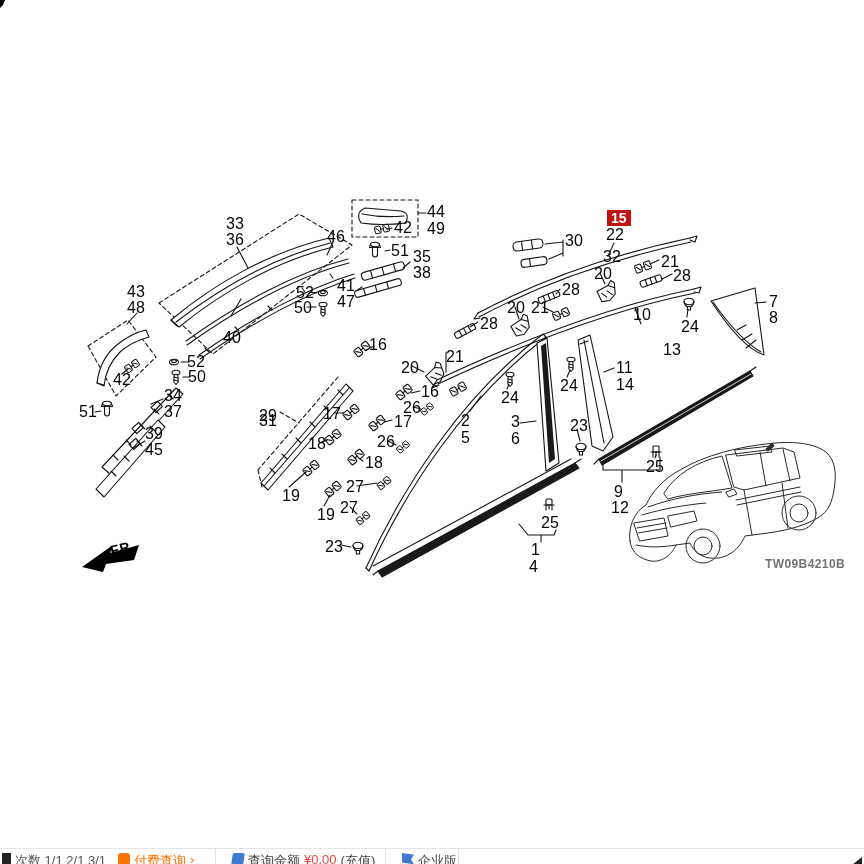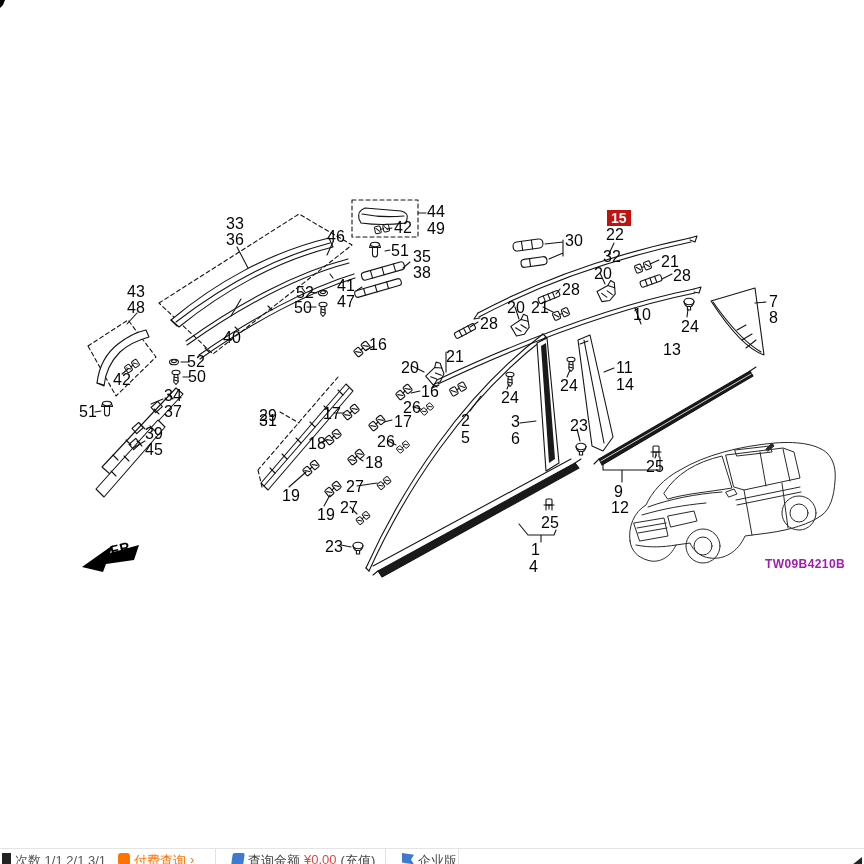--- a/index.html
+++ b/index.html
@@ -5,21 +5,21 @@
   html,body{margin:0;padding:0;}
   body{width:864px;height:864px;overflow:hidden;background:#fff;
        font-family:"Liberation Sans",sans-serif;}
   .stage{position:relative;width:852px;height:864px;background:#fff;}
   svg{position:absolute;left:0;top:0;}
   .plabel{position:absolute;font-size:16px;line-height:16px;color:#060606;
           white-space:nowrap;letter-spacing:0px;cursor:pointer;}
   .plabel.hl{background:#c11212;color:#fff;font-weight:700;font-size:14px;
              line-height:14px;padding:1px 4px;}
   .code-label{position:absolute;left:765px;top:557px;font-size:12px;font-weight:700;
-              color:#a21caf;letter-spacing:0.4px;}
+              color:#737373;letter-spacing:0.4px;}
   .fr-label{position:absolute;left:110px;top:540px;font-size:14px;font-weight:700;
             color:#000;transform:rotate(-13deg);letter-spacing:1px;}
   
   .footer{position:absolute;left:0;top:848px;width:864px;height:16px;
           background:#fff;border-top:1px solid #e4e4e4;overflow:hidden;}
   .frow{position:absolute;left:0;top:3px;height:20px;display:flex;align-items:flex-start;
         font-size:13px;color:#555;}
   .fsec{display:flex;align-items:flex-start;gap:4px;padding:0 10px;}
   .fdiv{position:absolute;top:0;width:1px;height:16px;background:#e2e2e2;}
   .ic{display:inline-block;width:12px;height:12px;margin-top:1px;}

